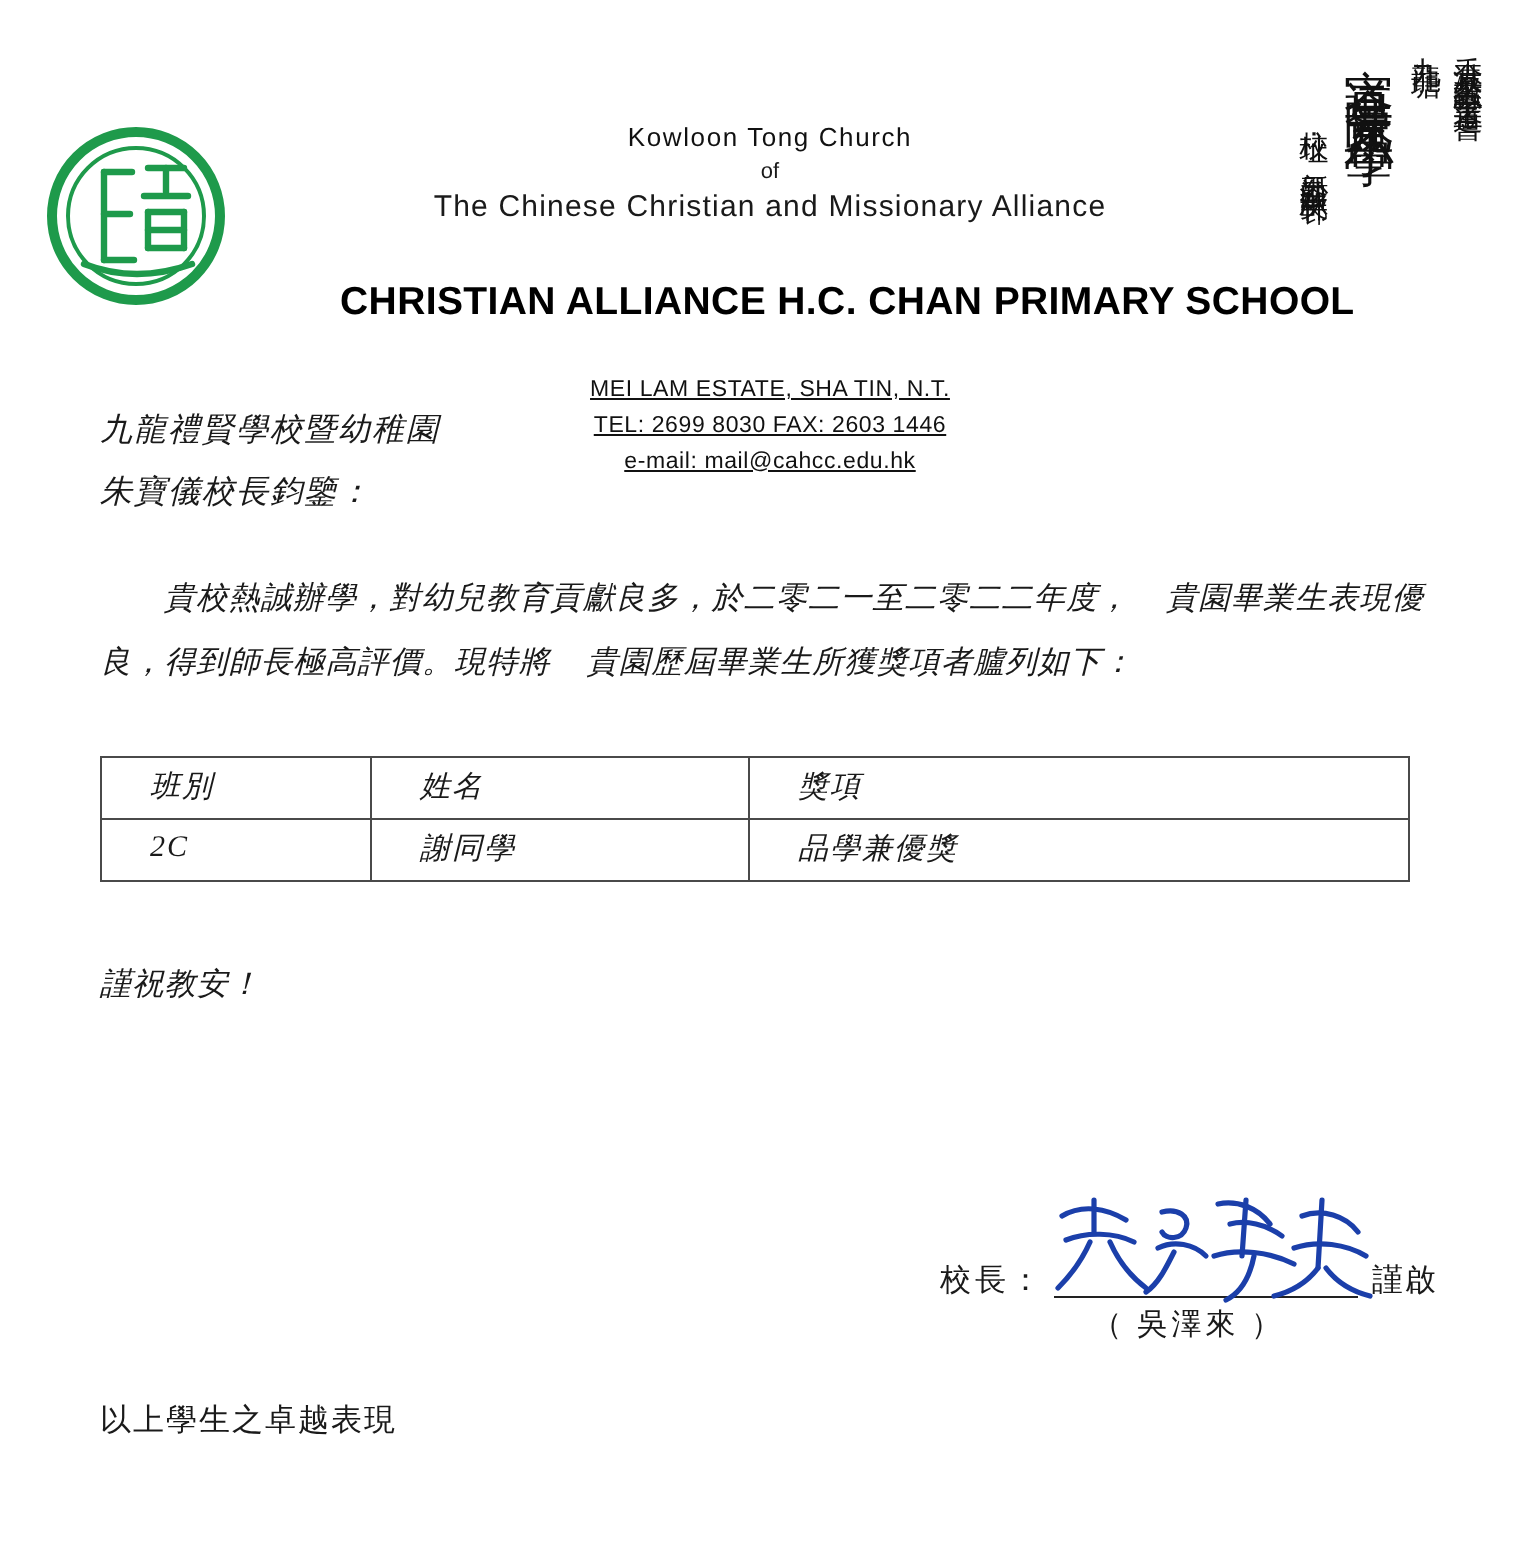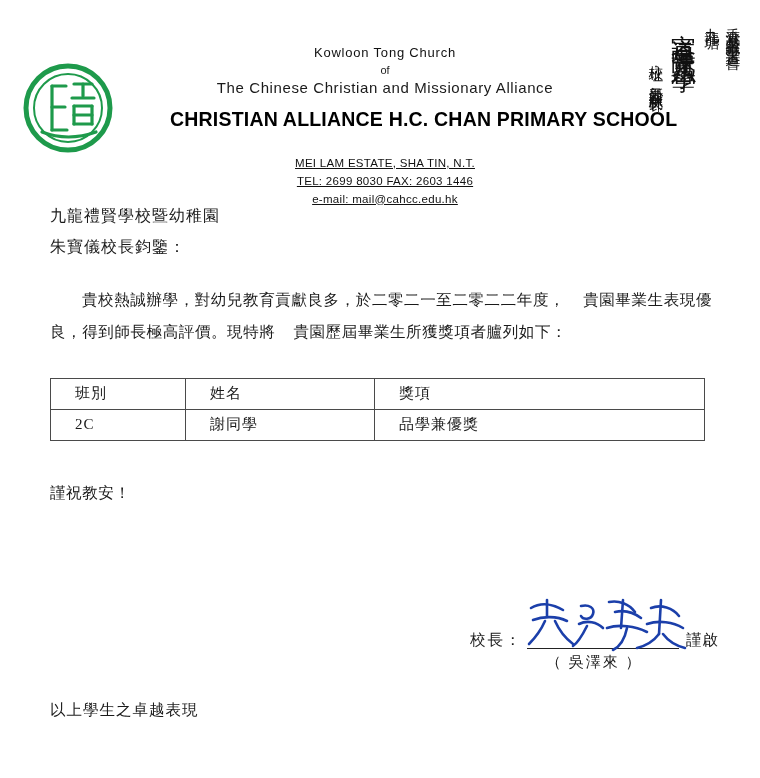--- a/index.html
+++ b/index.html
@@ -33,42 +33,42 @@
     left: 22px;
     top: 62px;
     width: 92px;
     height: 92px;
   }
   .logo svg { display: block; }
 
   .head-center {
     position: absolute;
     left: 170px;
-    top: 44px;
+    top: 60px;
     width: 430px;
     text-align: center;
     font-family: "Liberation Sans", sans-serif;
   }
   .head-eng-1 {
     font-size: 13px;
     letter-spacing: 0.8px;
     color: #111;
     line-height: 1.45;
   }
   .head-eng-of {
     font-size: 11px;
     line-height: 1.3;
   }
   .head-eng-2 {
     font-size: 15px;
     letter-spacing: 0.6px;
     line-height: 1.45;
   }
   .school-name {
-    margin-top: 9px;
+    margin-top: 25px;
     font-size: 19.5px;
     font-weight: bold;
     letter-spacing: 0.2px;
     color: #000;
     white-space: nowrap;
   }
   .addr {
     margin-top: 24px;
     font-size: 11.5px;
     line-height: 1.55;
@@ -108,20 +108,21 @@
     letter-spacing: 2px;
     padding-top: 40px;
   }
 
   
   .body-area {
     position: absolute;
     left: 0;
     top: 200px;
     width: 760px;
+    font-style: italic;
   }
   .addressee {
     margin-left: 50px;
     font-size: 16px;
     line-height: 1.95;
     letter-spacing: 1px;
   }
   .para {
     margin: 22px 48px 0 50px;
     font-size: 15.5px;

